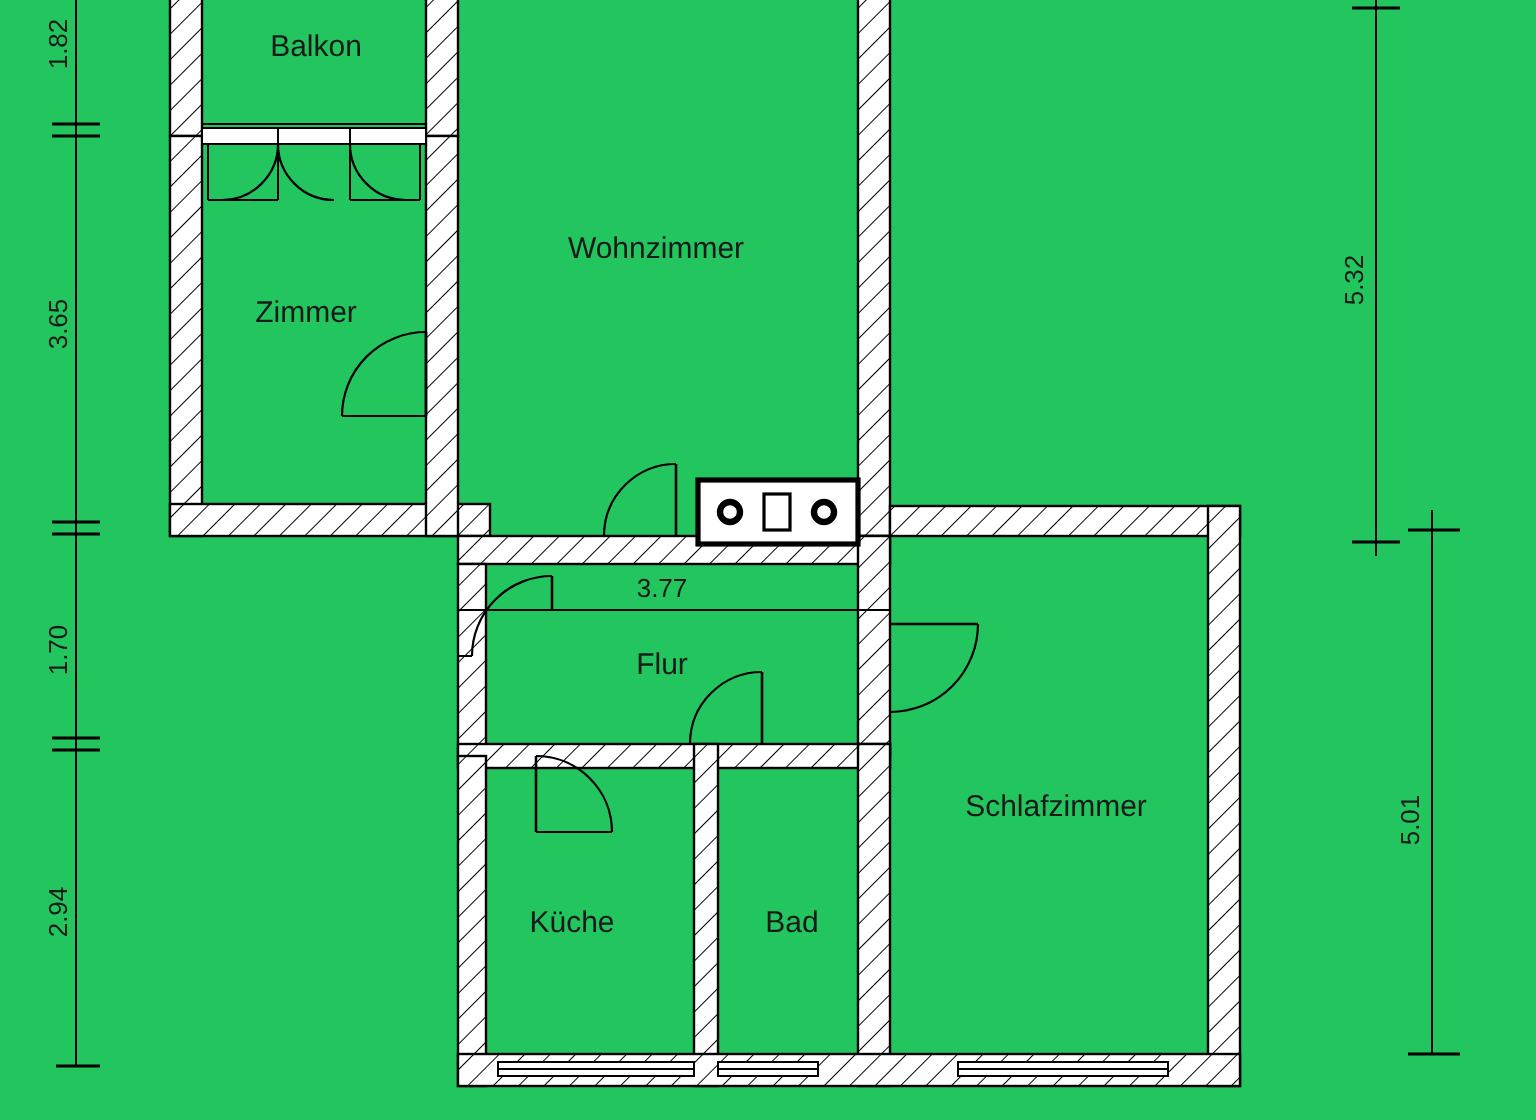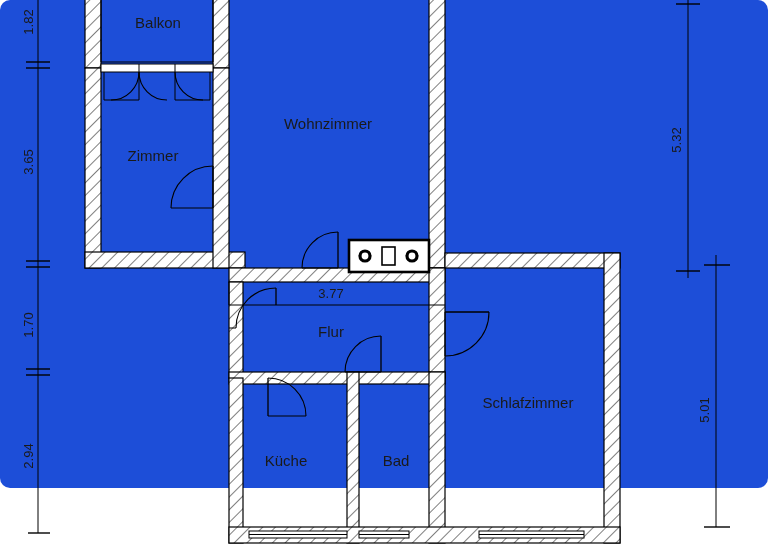--- a/index.html
+++ b/index.html
@@ -9,23 +9,22 @@
   }
   body {
     width: 768px;
     height: 560px;
     overflow: hidden;
     font-family: "Liberation Sans", sans-serif;
   }
   #plan-root {
     position: relative;
     width: 768px;
-    height: 488px;
-    background: #1d4ed8;
-    border-radius: 10px;
+    height: 560px;
+    background: #22c55e;
   }
   svg.floorplan {
     display: block;
     width: 768px;
     height: 560px;
   }
   .room-label {
     font-family: "Liberation Sans", sans-serif;
     font-size: 15px;
     fill: #1a1a1a;

